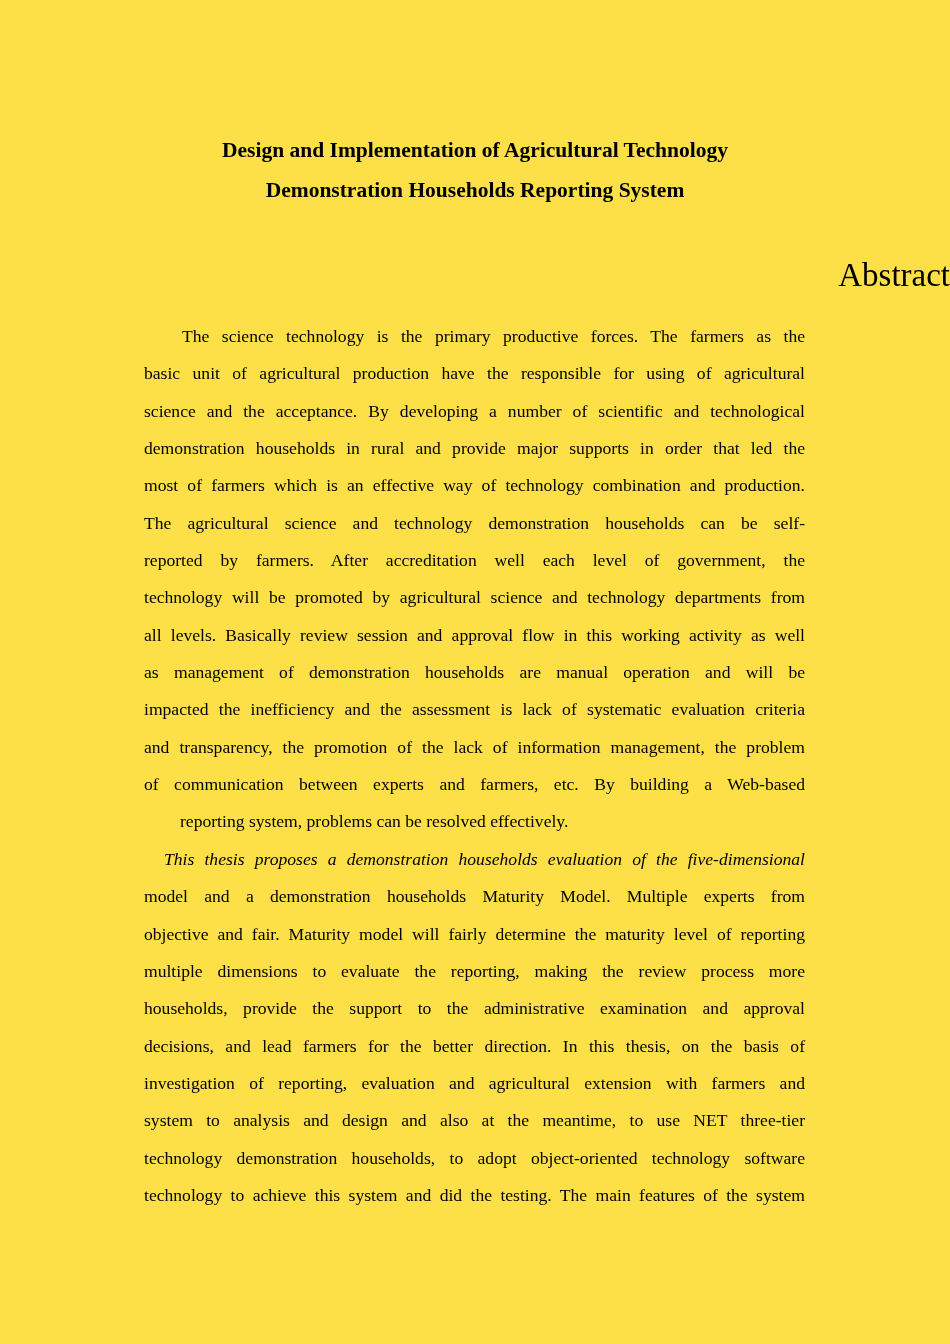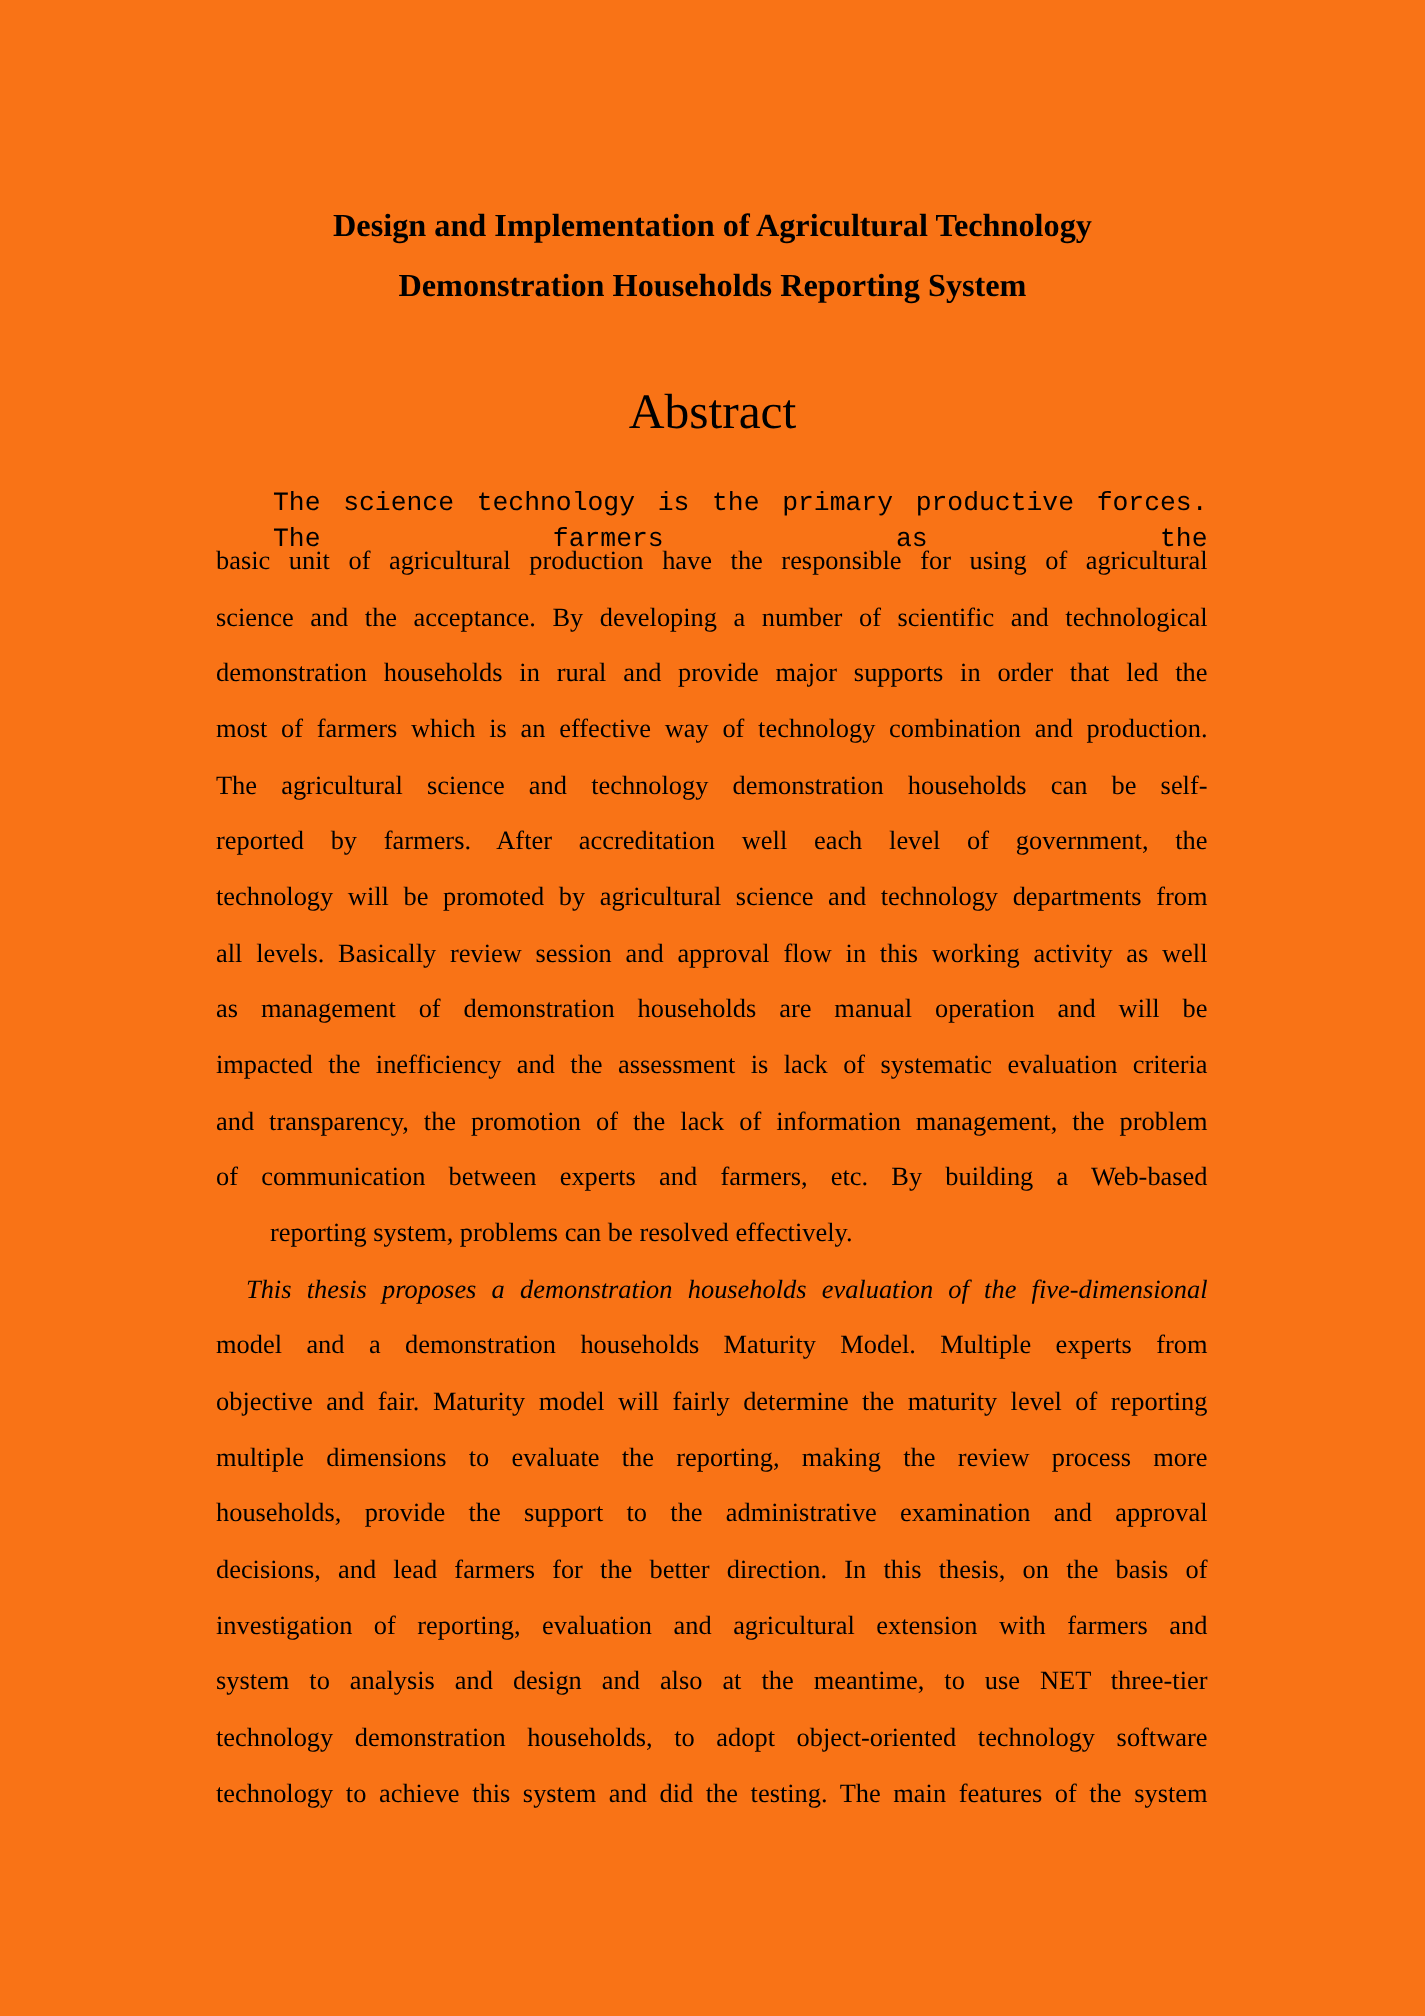--- a/index.html
+++ b/index.html
@@ -14,40 +14,40 @@
       overflow: hidden;
       font-family: "Liberation Serif", "DejaVu Serif", serif;
       color: #000000;
     }
     .page {
       position: absolute;
       left: 0;
       top: 0;
       width: 950px;
       height: 1344px;
-      background: #f97316;
+      background: #fde047;
     }
     .title-line {
       position: absolute;
       left: 0;
       width: 950px;
       text-align: center;
       font-weight: bold;
       font-size: 21.5px;
       line-height: 26px;
       letter-spacing: 0px;
     }
     .title-1 { top: 137px; }
     .title-2 { top: 177px; }
     .heading {
       position: absolute;
       left: 0;
       width: 950px;
       top: 255px;
-      text-align: center;
+      text-align: right;
       font-size: 33px;
       line-height: 40px;
       font-weight: normal;
     }
     .body {
       position: absolute;
       left: 144px;
       top: 324px;
       width: 661px;
       font-size: 17.6px;
@@ -60,21 +60,20 @@
       text-align: justify;
       text-align-last: justify;
       overflow: visible;
     }
     .line.last {
       text-align-last: left;
       margin-left: 36px;
     }
     .line.indent1 {
       padding-left: 38px;
-      font-family: Liberation Mono, monospace;
     }
     .line.indent2 {
       padding-left: 20px;
       font-style: italic;
     }
     .line span {
       white-space: normal;
     }
     
     .jl {

